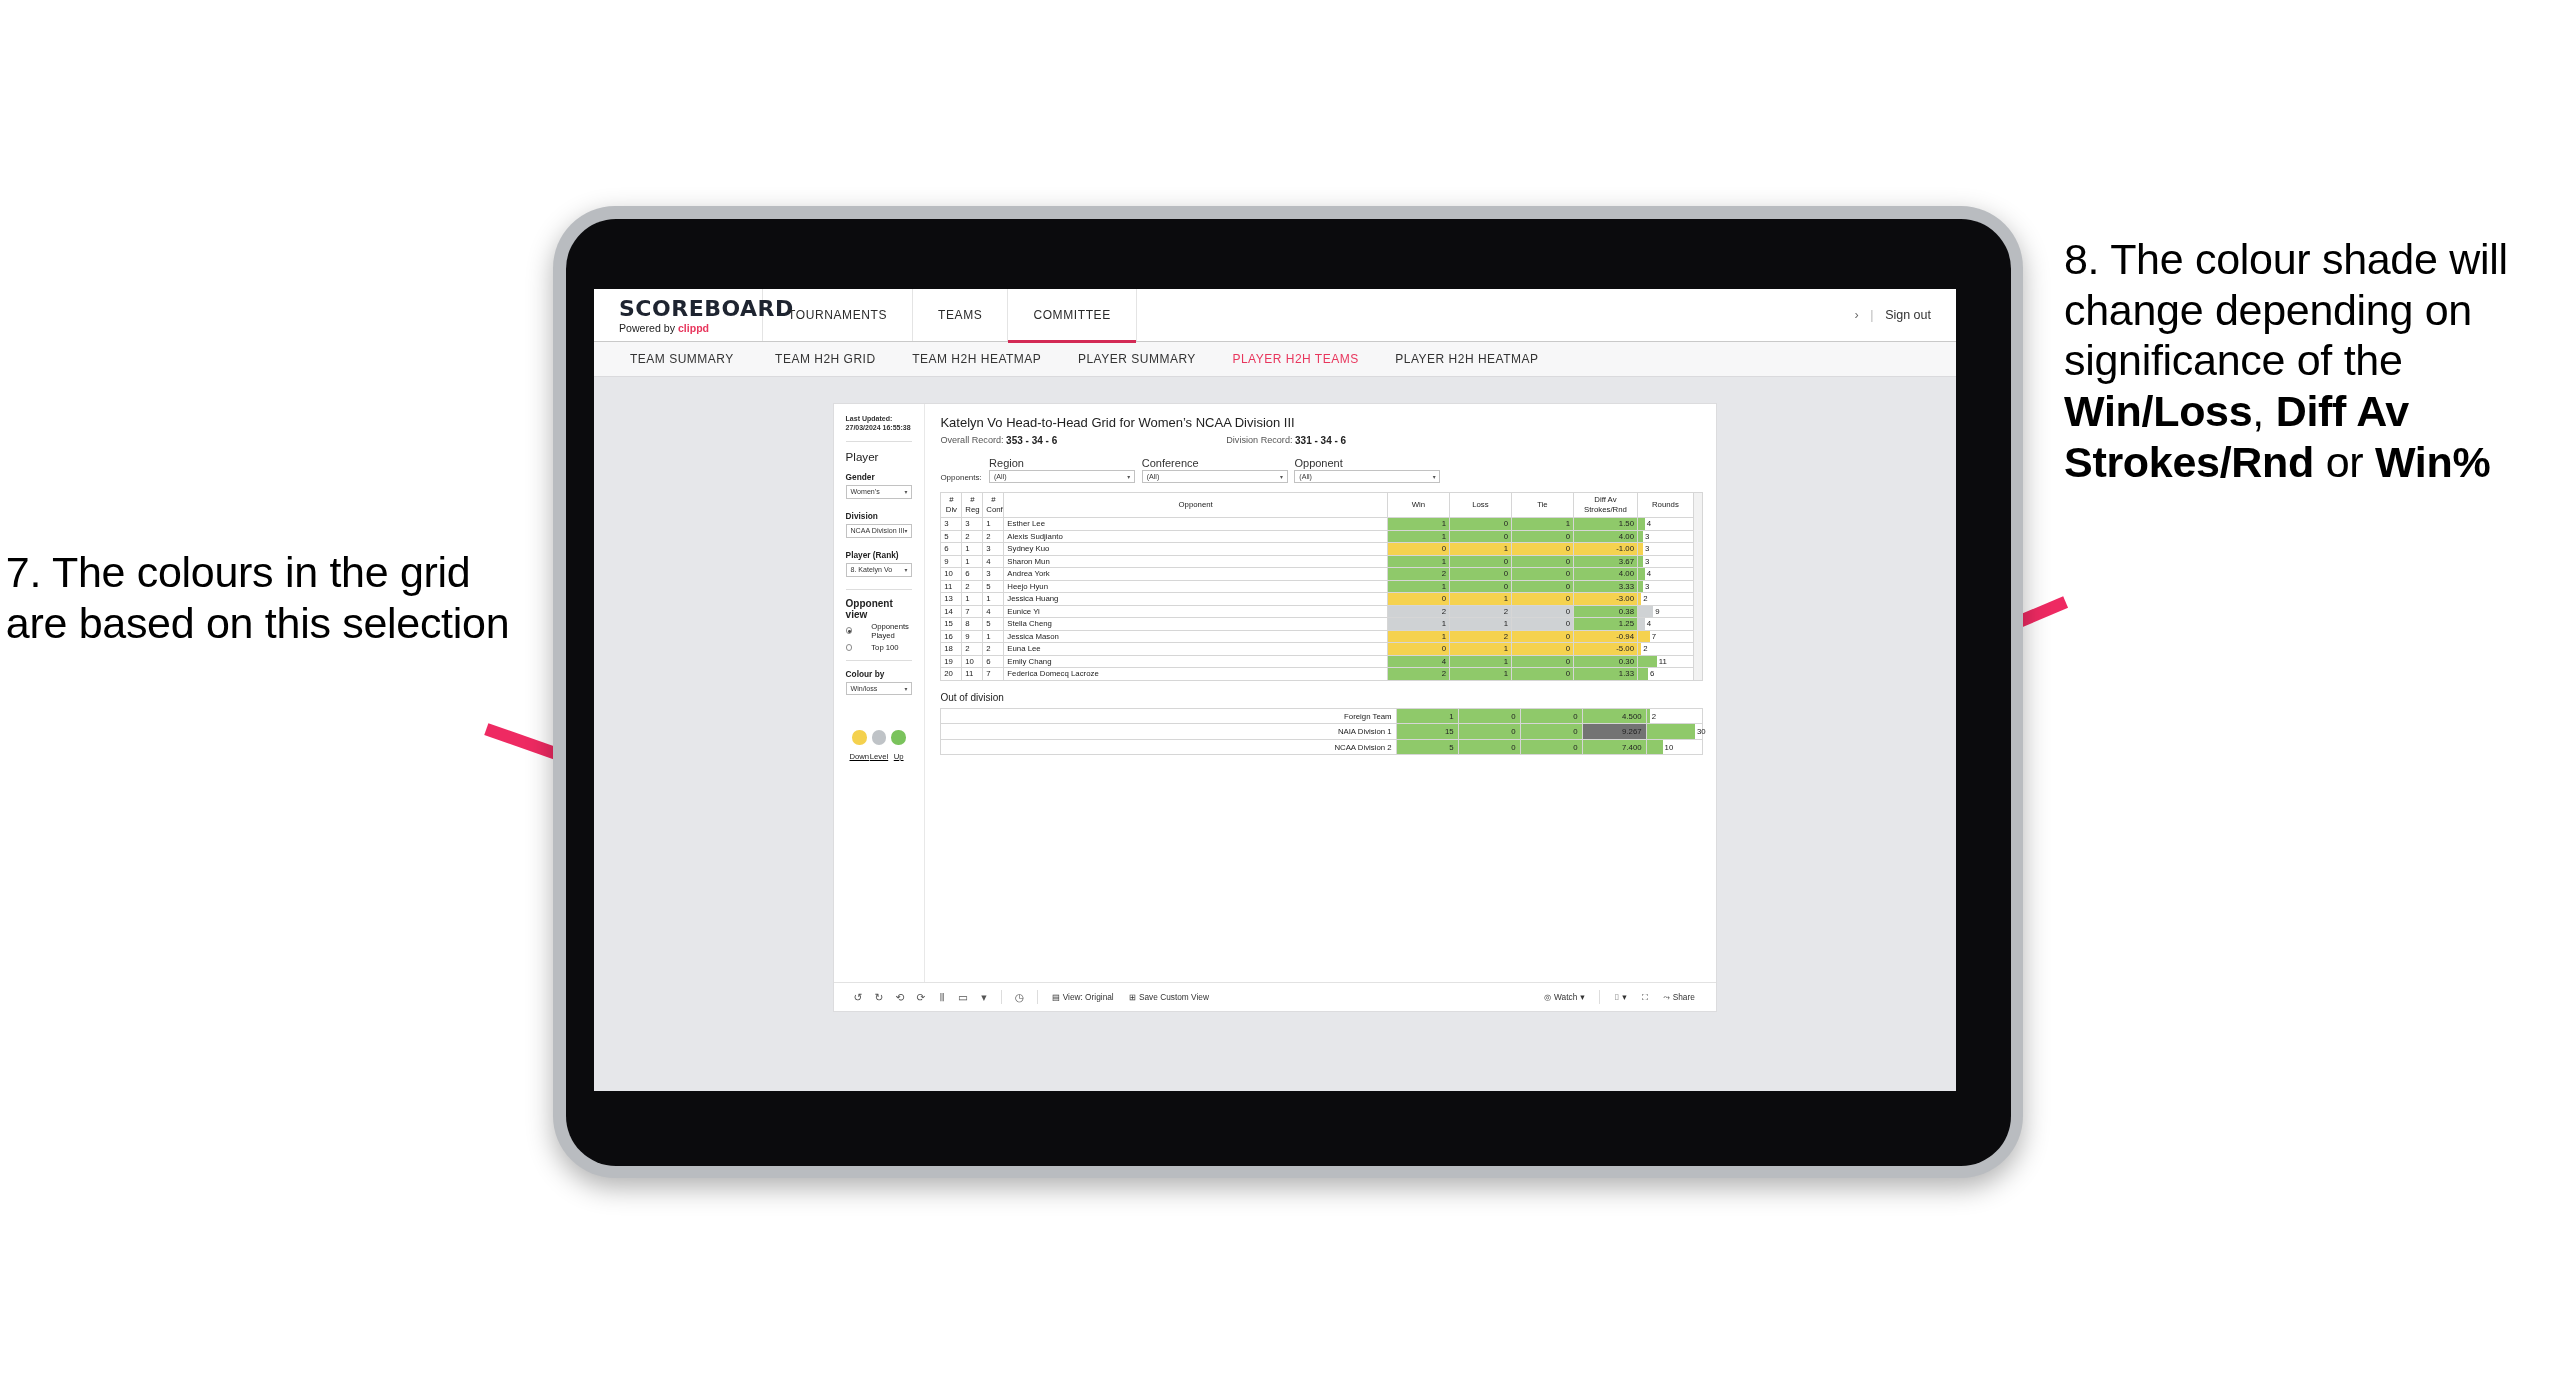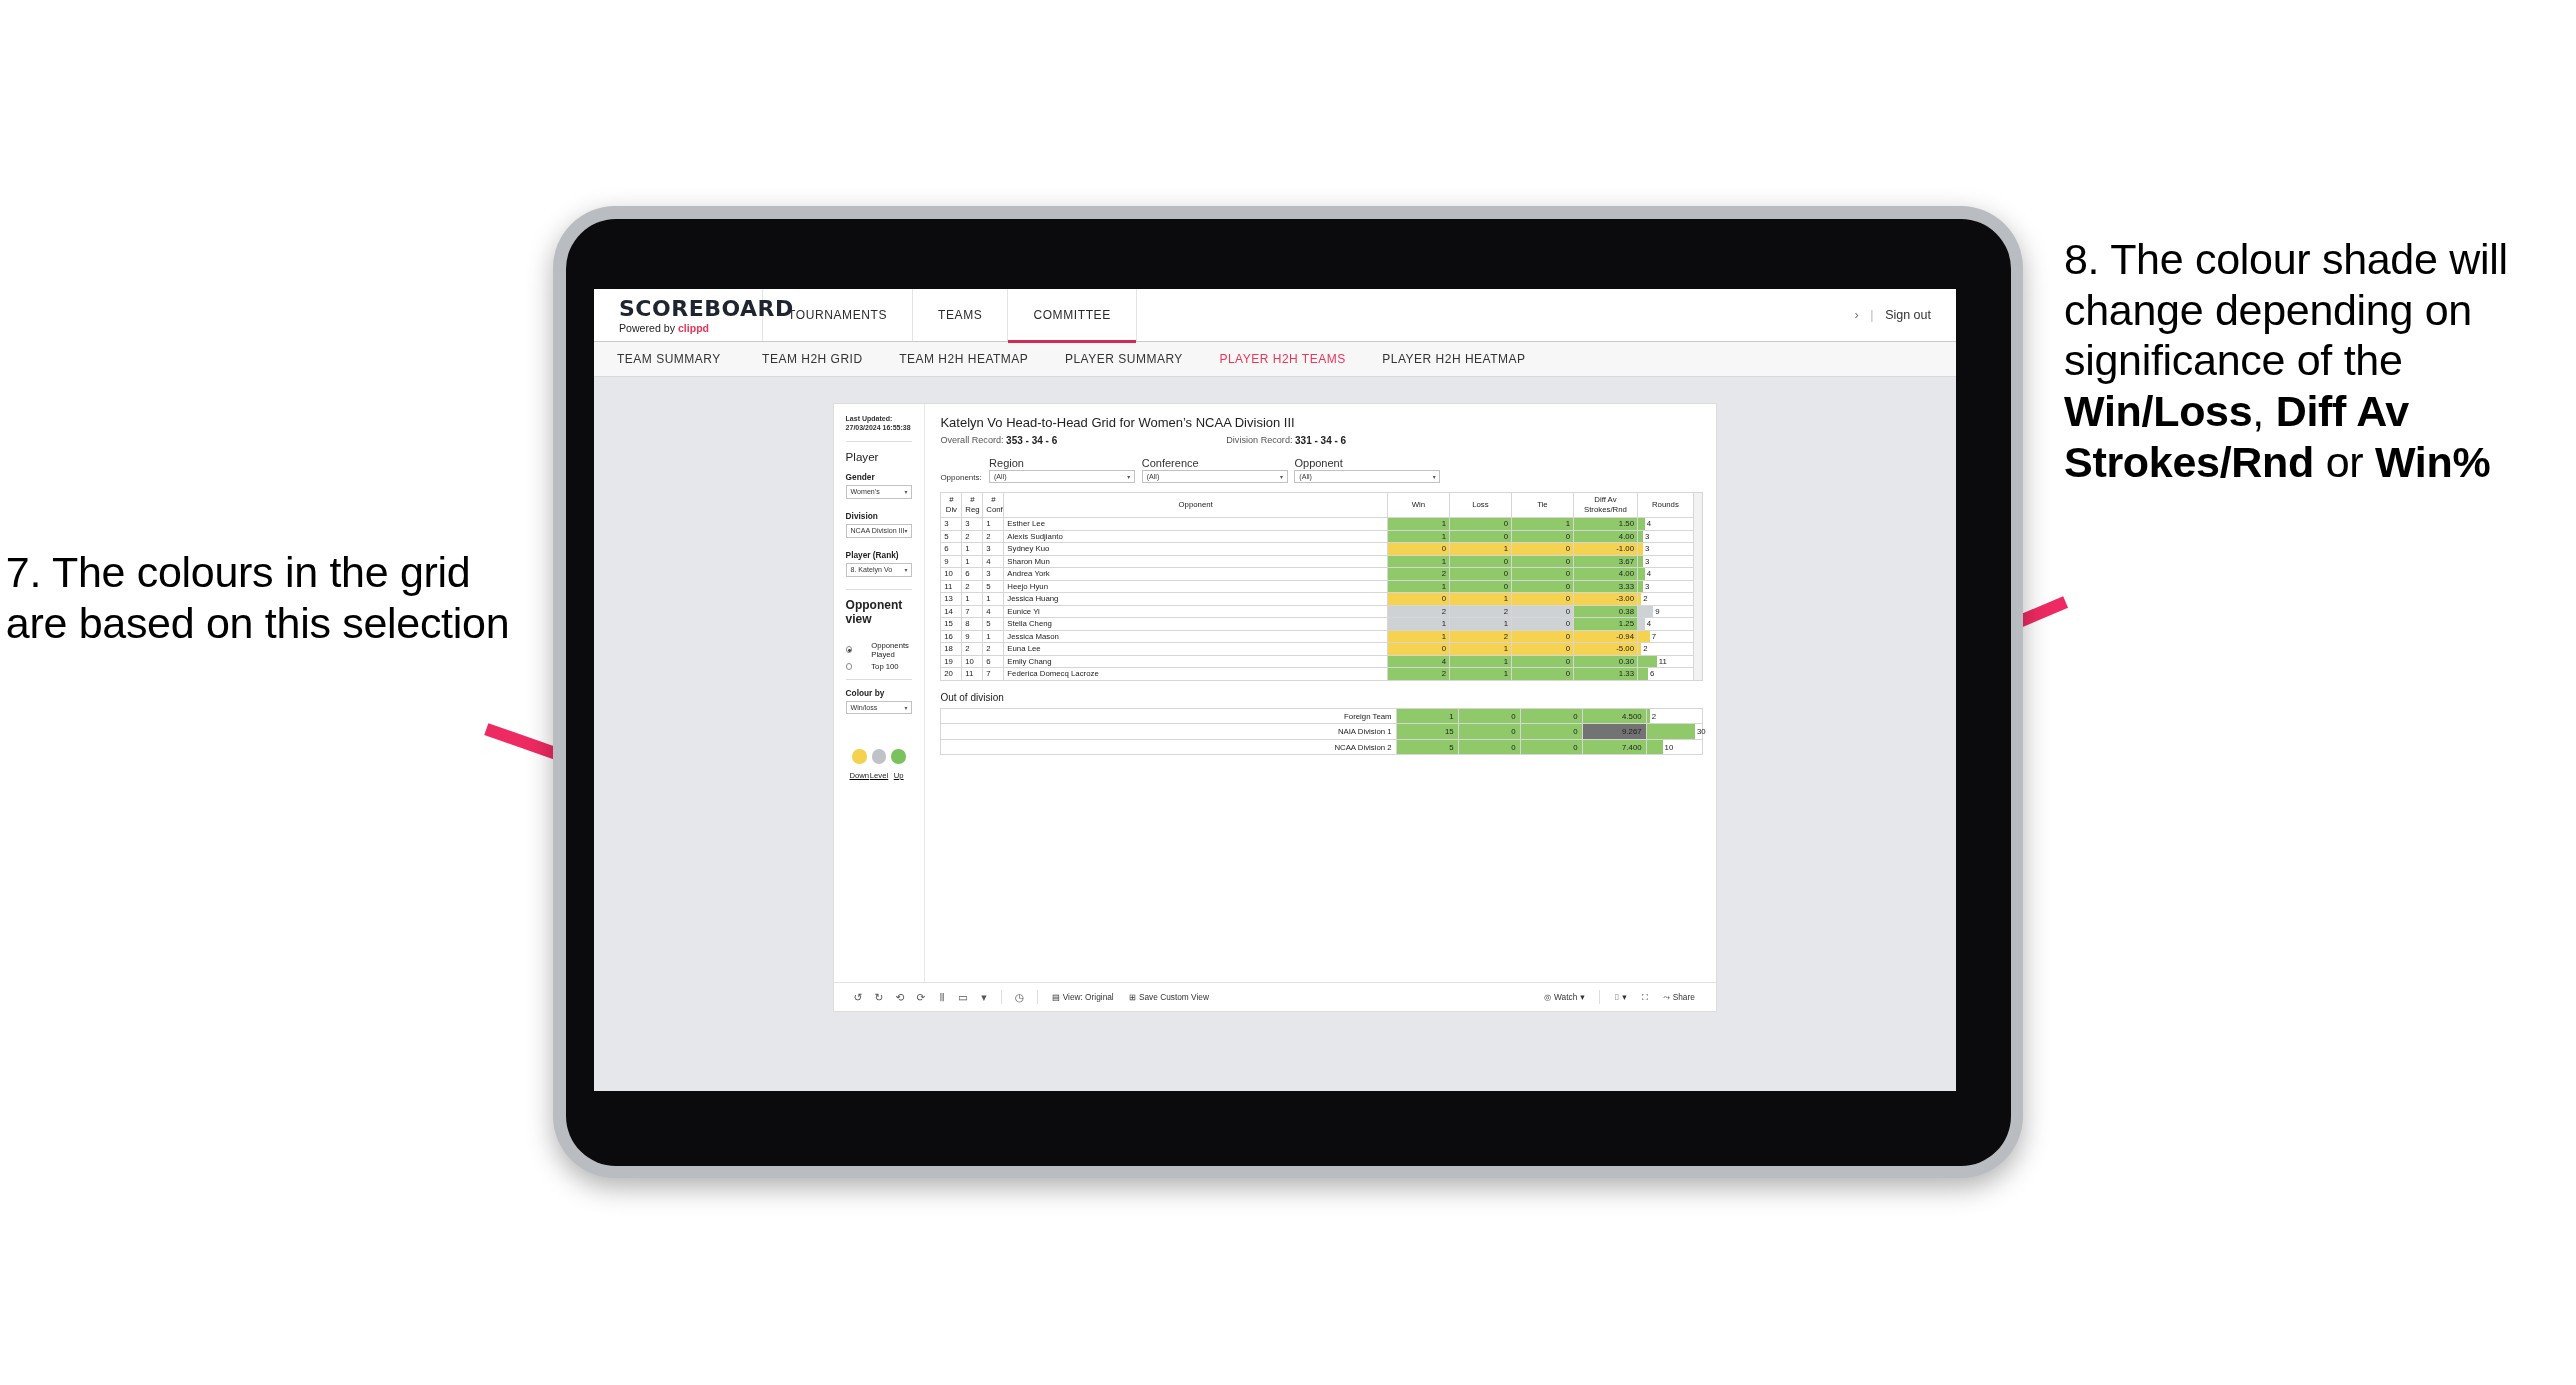--- a/index.html
+++ b/index.html
@@ -74,21 +74,21 @@
   .topnav .tn.active:after {
     content:""; position:absolute; left:0; right:0; bottom:-1.9px; height:2.9px; background:#d32a55;
   }
   .top-right { margin-left:auto; display:flex; align-items:center; padding-right:25px; gap:11.6px; font-size:12.5px; color:#333; }
   .top-right .chev { color:#666; font-size:12.5px; }
   .top-right .sep { color:#bbb; }
 
   
   .subnav {
     height:35px; background:#f7f7f8; display:flex; align-items:center;
-    padding-left:23px; gap:0; border-bottom:1px solid #dadadd;
+    padding-left:36px; gap:0; border-bottom:1px solid #dadadd;
   }
   .subnav .sn { font-size:12px; color:#333; letter-spacing:0.5px; padding:0 18.3px; cursor:pointer; }
   .subnav .sn:first-child { padding-left:0; padding-right:23px;}
   .subnav .sn.active { color:#e8365d; }
 
   
   .workspace { background:#e6e7ea; height:715px; padding-top:27px; }
   .sheet {
     width:882px; margin:0 auto; background:#fff; height:607px;
     display:flex; flex-direction:column; box-shadow:0 0 0 1px #dcdcde;
@@ -101,21 +101,21 @@
   .rule { border-top:1px solid #ddd; margin:8.7px 0 7.7px 0; }
   .panel h3 { font-size:11.6px; font-weight:normal; color:#222; margin-bottom:9.6px; }
   .fld { margin-bottom:12.5px; }
   .fld .lab { font-size:8.3px; font-weight:bold; color:#222; margin-bottom:2.9px; }
   .sel {
     height:13.5px; border:1px solid #c2c2c2; background:#fff; font-size:7.1px;
     color:#333; display:flex; align-items:center; padding:0 3.9px; position:relative;
   }
   .sel .cv { flex:1; overflow:hidden; white-space:nowrap; }
   .sel .ar { font-size:5.8px; color:#555; }
-  .panel h4 { font-size:12px; font-weight:bold; color:#222; margin-bottom:15px; }
+  .panel h4 { font-size:10px; font-weight:bold; color:#222; margin-bottom:2px; }
   .radio-row { display:flex; align-items:center; gap:19px; margin-bottom:2.9px; font-size:7.7px; color:#222;}
   .radio { width:6.7px; height:6.7px; border-radius:50%; border:1px solid #8b8b8b; background:#fff; position:relative; flex:none;}
   .radio.on:after { content:""; position:absolute; left:1.4px; top:1.4px; width:2.9px;height:2.9px;border-radius:50%;background:#444;}
   .legend { display:flex; justify-content:space-between; margin-top:35px; padding:0 3.9px; }
   .legend .li { text-align:center; width:27px;text-decoration:underline; }
   .legend .dot { width:14.4px;height:14.4px;border-radius:50%;margin:0 auto 6.7px auto; }
   .legend .lt { font-size:7.7px; color:#222; }
 
   
   .main { flex:1; padding:10.6px 13.5px 0 15.4px; min-width:0; }

